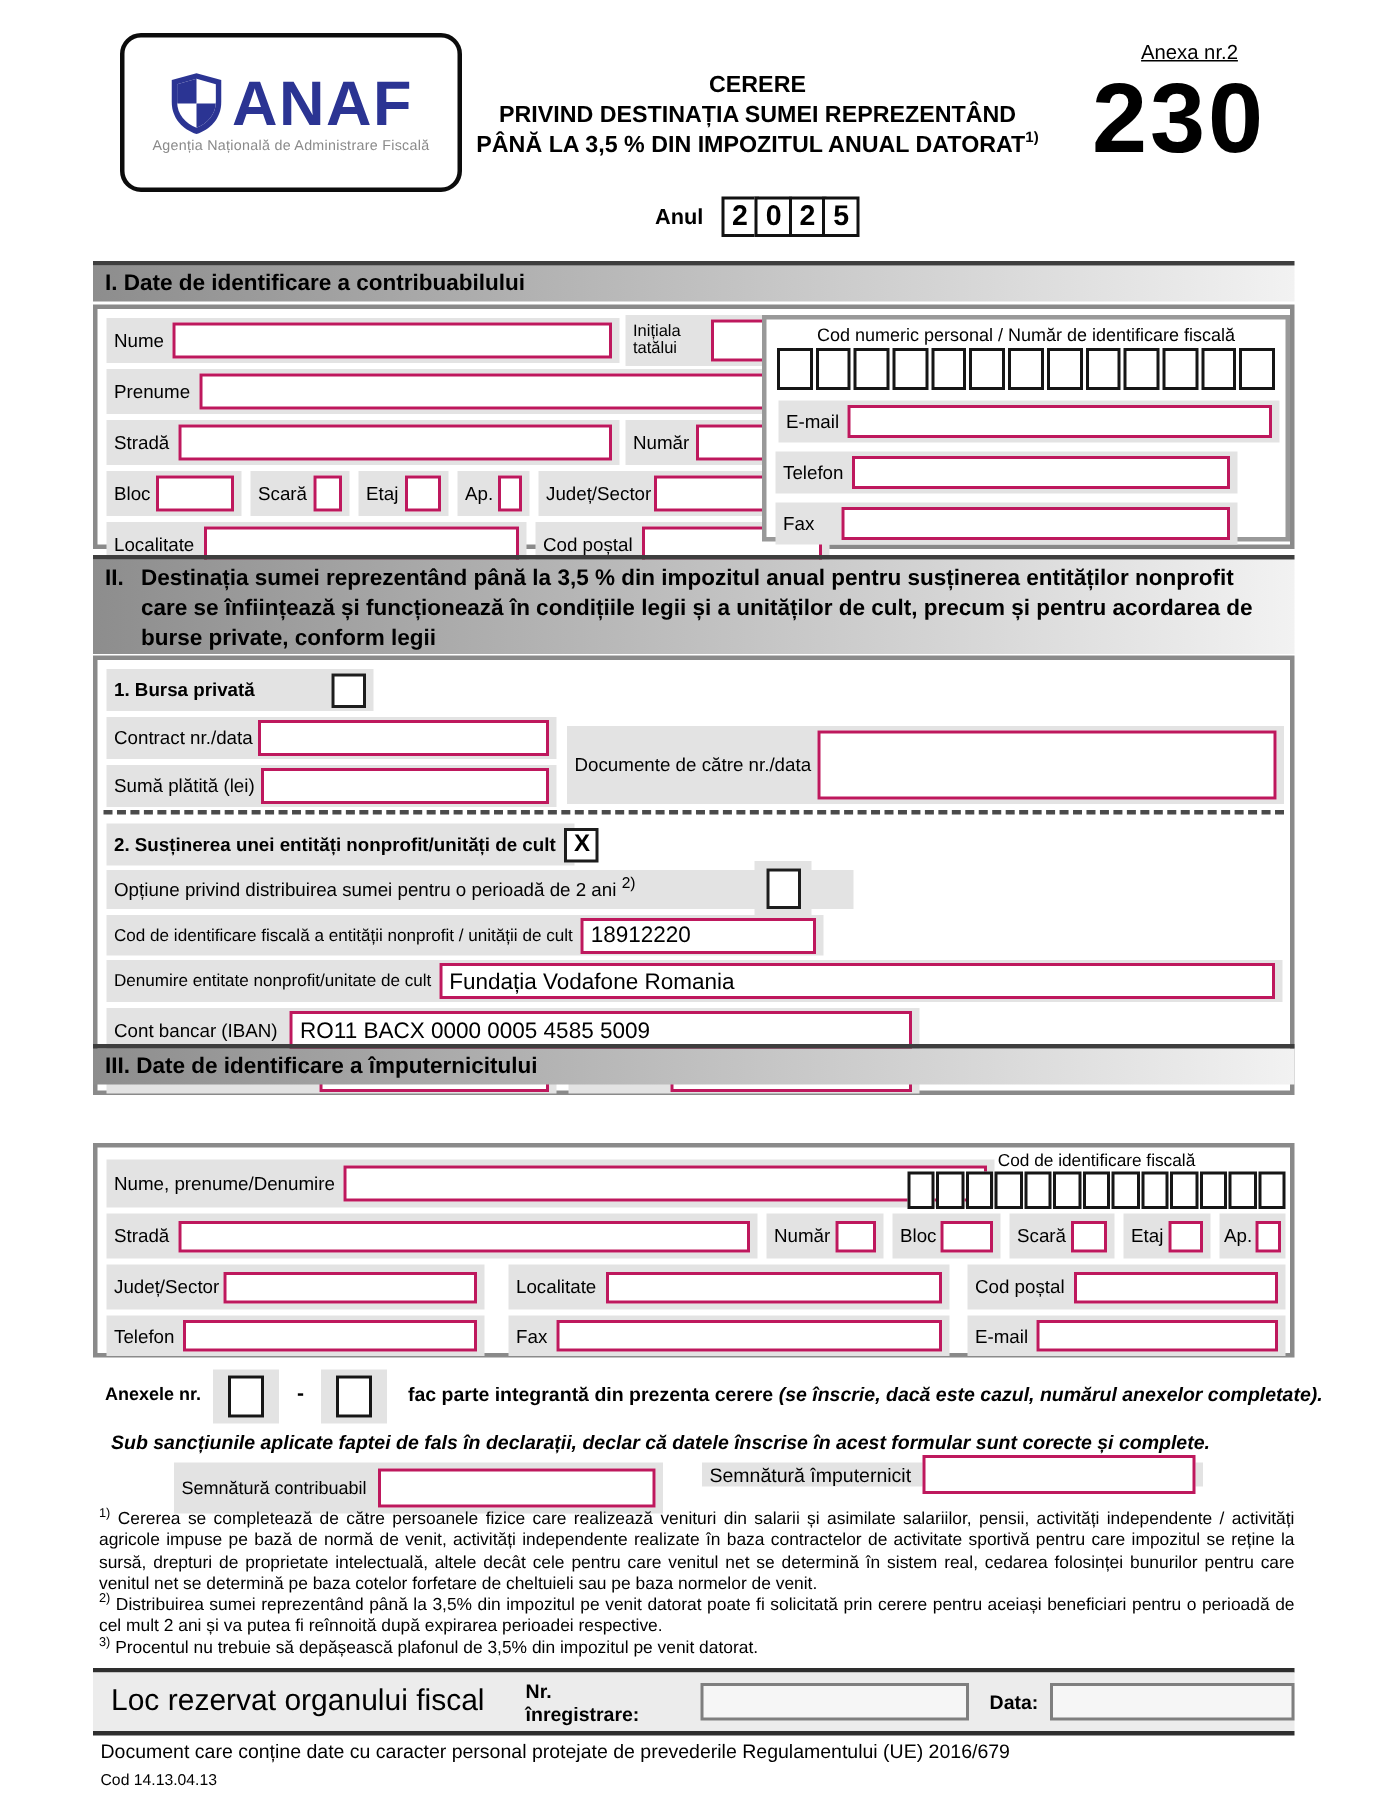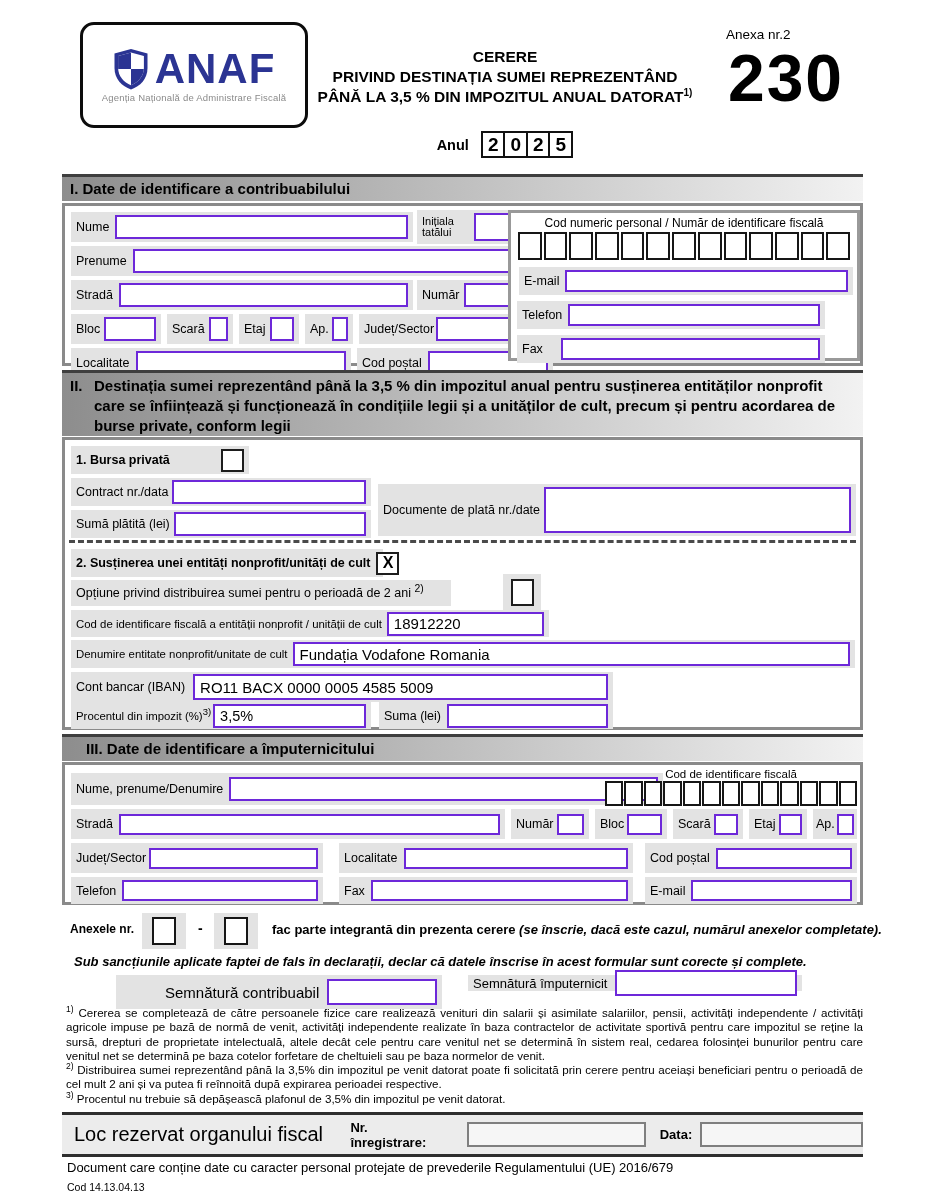--- a/index.html
+++ b/index.html
@@ -12,38 +12,38 @@
   .logo-word{font-size:42px;font-weight:bold;color:#2b3493;letter-spacing:1px;line-height:40px;}
   .logo-sub{font-size:9.5px;color:#8a8a8a;margin-top:2px;letter-spacing:0.2px;}
   .title-block{position:absolute;left:298px;top:47px;width:414px;text-align:center;}
   .title-line{font-size:15.5px;font-weight:bold;line-height:20px;}
   .title-line sup{font-size:10px;}
   .anul-row{position:absolute;left:298px;top:131px;width:414px;display:flex;align-items:center;justify-content:center;gap:12px;}
   .anul-lbl{font-size:14.5px;font-weight:bold;}
   .year-cells{display:flex;}
   .ycell{width:25px;height:27px;border:2.5px solid #111;margin-left:-2.5px;background:#fff;display:flex;align-items:center;justify-content:center;font-size:19px;font-weight:bold;box-sizing:border-box;}
   .ycell:first-child{margin-left:0;}
-  .anexa{position:absolute;left:726px;top:27px;width:134px;text-align:left;font-size:13.5px;}
+  .anexa{position:absolute;left:726px;top:27px;width:134px;text-align:center;font-size:13.5px;text-decoration:underline;}
   .formno{position:absolute;left:706px;top:44px;width:160px;text-align:center;font-size:66px;font-weight:bold;line-height:68px;letter-spacing:2px;}
   
   .band{position:absolute;left:62px;width:801px;background:linear-gradient(to right,#8d8d8d,#f2f2f2);border-top:3px solid #3e3e3e;box-sizing:border-box;font-weight:bold;color:#000;}
   .band1{top:174px;height:27px;font-size:15px;line-height:24px;padding-left:8px;}
   .band2{top:370px;height:66px;font-size:15px;display:flex;padding:3px 10px 0 8px;line-height:20px;}
   .band2 .no{flex:none;width:24px;}
-  .band3{top:734px;height:27px;font-size:15px;line-height:24px;padding-left:24px;}
+  .band3{top:696px;height:27px;font-size:15px;line-height:24px;padding-left:8px;}
   
   .sbox{position:absolute;left:62px;width:801px;border:3px solid #8a8a8a;background:#fff;box-sizing:border-box;}
   .box1{top:203px;height:163px;}
   .box2{top:437px;height:293px;}
   .box3{top:762px;height:143px;}
   .strip{position:absolute;background:#e3e3e3;display:flex;align-items:center;padding:0 5px;gap:6px;box-sizing:border-box;}
   .lbl{font-size:12.5px;white-space:nowrap;}
   .lbl-sm{font-size:11.4px;white-space:nowrap;}
   .lbl2{font-size:11px;line-height:11.5px;white-space:normal;}
-  .inp{background:#fff;border:2px solid #6d28d9;height:24px;box-sizing:border-box;flex:1;display:flex;align-items:center;padding:0 5px;font-size:14.5px;overflow:hidden;}
+  .inp{background:#fff;border:2px solid #be185d;height:24px;box-sizing:border-box;flex:1;display:flex;align-items:center;padding:0 5px;font-size:14.5px;overflow:hidden;}
   .inp.h20{height:21px;}
   .inp.fx{flex:none;}
   .chk{width:23px;height:23px;border:2px solid #1d1d1d;background:#fff;box-sizing:border-box;flex:none;display:flex;align-items:center;justify-content:center;font-size:16px;font-weight:bold;}
   .cellrow{display:flex;gap:2px;}
   .cell{border:2px solid #161616;background:#fff;box-sizing:border-box;}
   .panel{position:absolute;border:3px solid #999;background:#fff;box-sizing:border-box;}
   .caption{text-align:center;font-size:12px;}
   .dashed{position:absolute;border-top:3px dashed #4a4a4a;}
   .blbl{font-size:12.5px;font-weight:bold;white-space:nowrap;}
   .fn{margin:0;font-size:11.6px;line-height:14.3px;text-align:justify;}
@@ -197,31 +197,31 @@
     </div>
     <div class="strip" style="left:6px;top:38px;width:300px;height:28px;gap:4px;">
       <span class="lbl">Contract nr./data</span>
       <div class="inp"></div>
     </div>
     <div class="strip" style="left:6px;top:70px;width:300px;height:28px;gap:4px;">
       <span class="lbl">Sumă plătită (lei)</span>
       <div class="inp"></div>
     </div>
     <div class="strip" style="left:313px;top:44px;width:478px;height:52px;gap:4px;">
-      <span class="lbl">Documente de plată nr./date</span>
+      <span class="lbl">Documente de către nr./data</span>
       <div class="inp" style="height:46px;"></div>
     </div>
 
     <div class="dashed" style="left:4px;top:100px;width:787px;"></div>
 
     <div class="strip" style="left:6px;top:109px;width:312px;height:28px;justify-content:space-between;">
       <span class="blbl">2. Susținerea unei entități nonprofit/unități de cult</span>
       <span class="chk">X</span>
     </div>
-    <div class="strip" style="left:6px;top:140px;width:380px;height:26px;">
+    <div class="strip" style="left:6px;top:140px;width:498px;height:26px;">
       <span class="lbl"><span>Opțiune privind distribuirea sumei pentru o perioadă de 2 ani</span> <sup>2)</sup></span>
     </div>
     <div class="strip" style="left:438px;top:134px;width:38px;height:36px;justify-content:center;">
       <span class="chk" style="height:27px;"></span>
     </div>
     <div class="strip" style="left:6px;top:170px;width:478px;height:27px;gap:5px;">
       <span class="lbl-sm">Cod de identificare fiscală a entității nonprofit / unității de cult</span>
       <div class="inp" style="font-size:15px;">18912220</div>
     </div>
     <div class="strip" style="left:6px;top:200px;width:784px;height:28px;gap:5px;">
@@ -329,21 +329,21 @@
     <div class="cell" style="width:24px;height:28px;"></div>
   </div>
   <div class="abs" style="left:272px;top:922px;font-size:13px;">
     <span style="font-weight:bold;">fac parte integrantă din prezenta cerere</span>
     <span style="font-weight:bold;font-style:italic;">(se înscrie, dacă este cazul, numărul anexelor completate).</span>
   </div>
 
   <div class="abs" style="left:74px;top:954px;font-size:13px;font-weight:bold;font-style:italic;">Sub sancțiunile aplicate faptei de fals în declarații, declar că datele înscrise în acest formular sunt corecte și complete.</div>
 
   <div class="strip" style="left:116px;top:975px;width:326px;height:34px;gap:8px;">
-    <span class="lbl" style="font-size:15px;margin-left:44px;">Semnătură contribuabil</span>
+    <span class="lbl" style="font-size:12px;">Semnătură contribuabil</span>
     <div class="inp" style="height:26px;"></div>
   </div>
   <div class="strip" style="left:468px;top:975px;width:334px;height:16px;gap:8px;">
     <span class="lbl" style="font-size:13px;">Semnătură împuternicit</span>
     <div class="inp" style="height:26px;"></div>
   </div>
 
   <div class="abs" style="left:66px;top:1006px;width:797px;">
     <p class="fn"><sup>1)</sup> <span>Cererea se completează de către persoanele fizice care realizează venituri din salarii și asimilate salariilor, pensii, activități independente / activități agricole impuse pe bază de normă de venit, activități independente realizate în baza contractelor de activitate sportivă pentru care impozitul se reține la sursă, drepturi de proprietate intelectuală, altele decât cele pentru care venitul net se determină în sistem real, cedarea folosinței bunurilor pentru care venitul net se determină pe baza cotelor forfetare de cheltuieli sau pe baza normelor de venit.</span></p>
     <p class="fn"><sup>2)</sup> <span>Distribuirea sumei reprezentând până la 3,5% din impozitul pe venit datorat poate fi solicitată prin cerere pentru aceiași beneficiari pentru o perioadă de cel mult 2 ani și va putea fi reînnoită după expirarea perioadei respective.</span></p>

